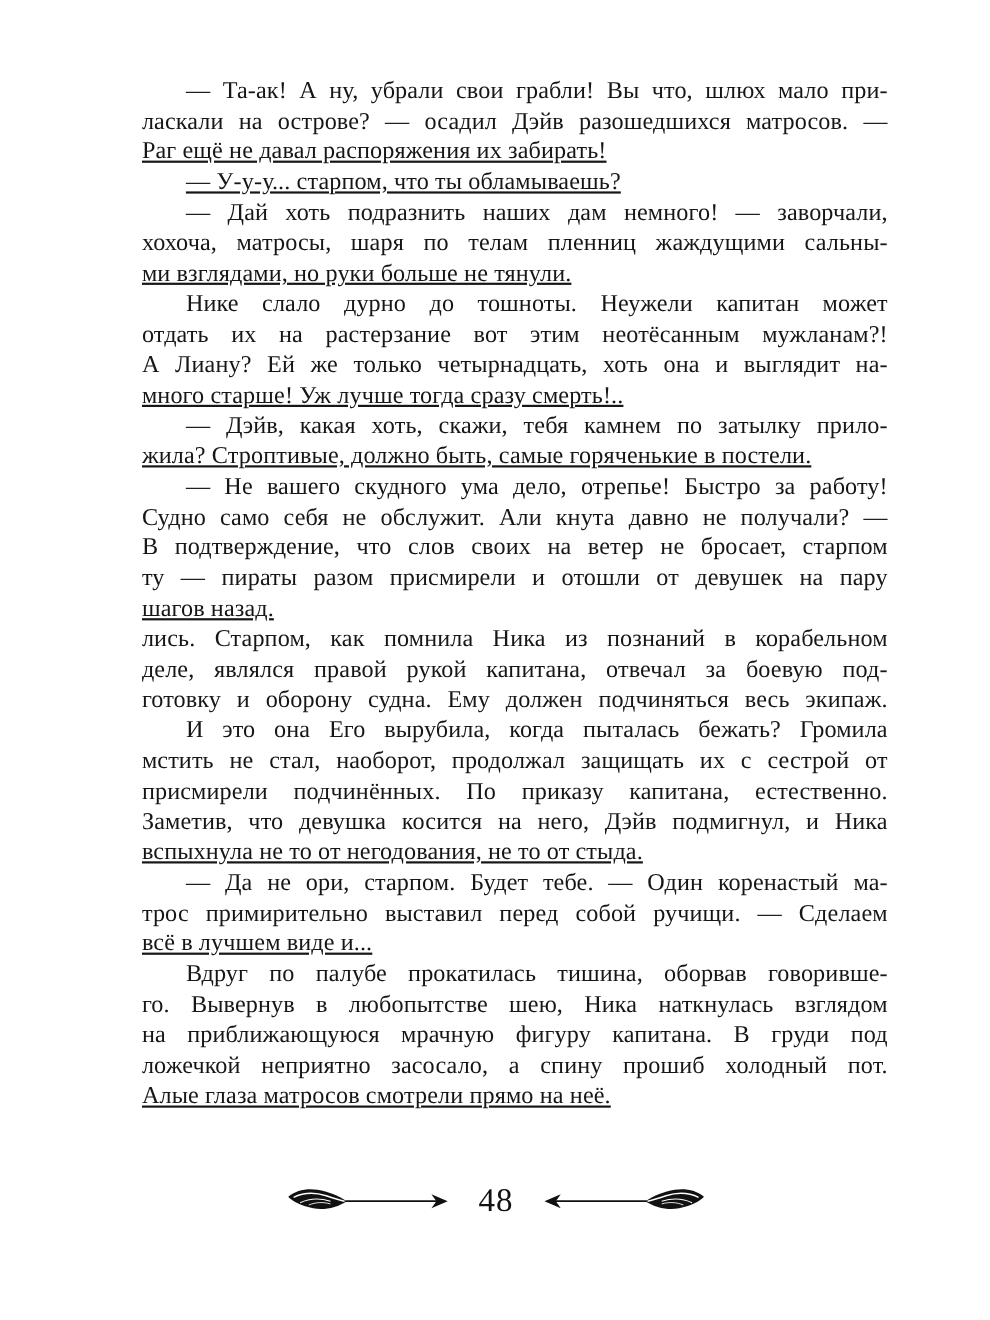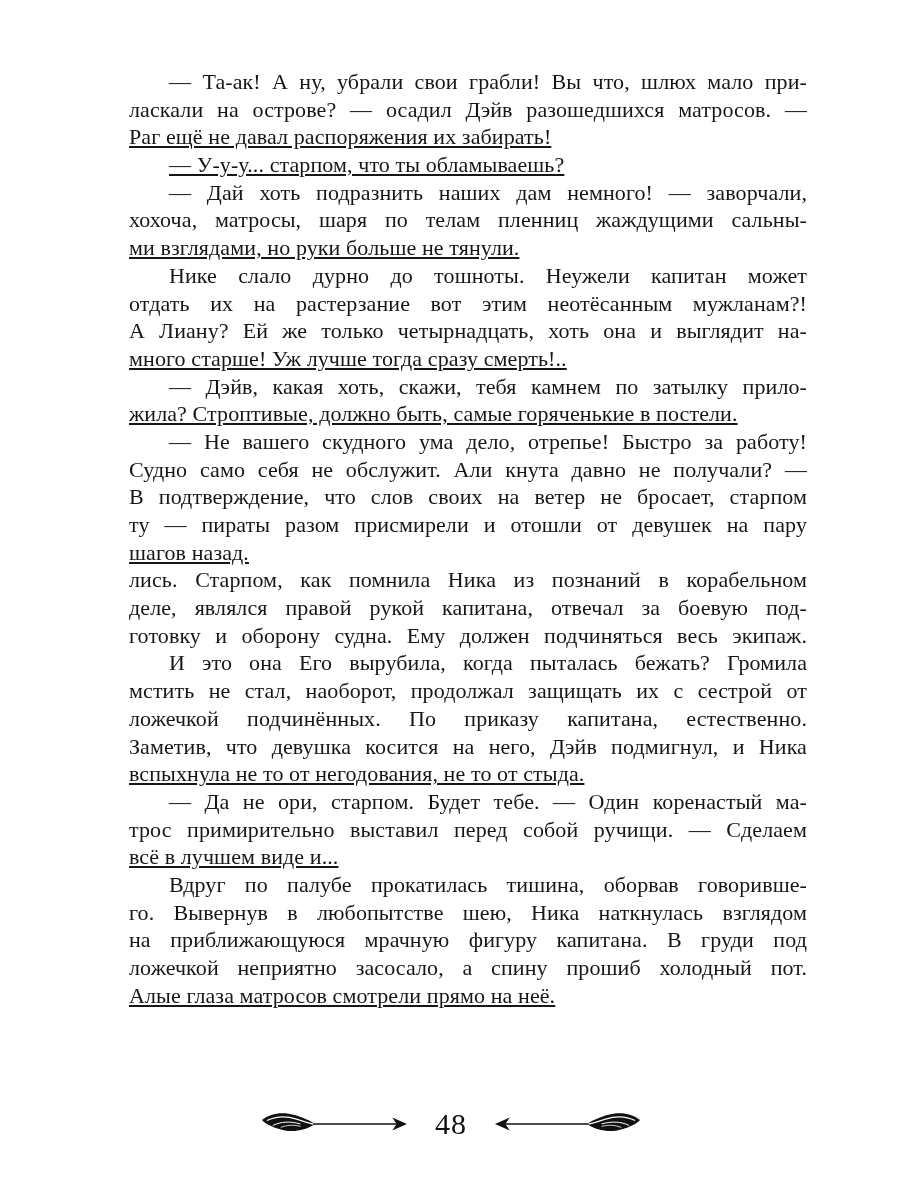--- a/index.html
+++ b/index.html
@@ -35,21 +35,21 @@
   }
   .line.last {
     text-align-last: left;
     text-decoration: underline;
   }
   .line.indent {
     text-indent: 40px;
   }
   .footer {
     position: absolute;
-    top: 1104px;
+    top: 1072px;
     left: 112px;
     width: 678px;
     height: 40px;
     display: flex;
     align-items: center;
     justify-content: center;
     gap: 26px;
   }
   .pagenum {
     font-size: 30px;
@@ -88,21 +88,21 @@
       <div class="line indent">— Не вашего скудного ума дело, отрепье! Быстро за работу!</div>
       <div class="line">Судно само себя не обслужит. Али кнута давно не получали? —</div>
       <div class="line">В подтверждение, что слов своих на ветер не бросает, старпом</div>
       <div class="line">ту — пираты разом присмирели и отошли от девушек на пару</div>
       <div class="line last">шагов назад.</div>
       <div class="line">лись. Старпом, как помнила Ника из познаний в корабельном</div>
       <div class="line">деле, являлся правой рукой капитана, отвечал за боевую под-</div>
       <div class="line">готовку и оборону судна. Ему должен подчиняться весь экипаж.</div>
       <div class="line indent">И это она Его вырубила, когда пыталась бежать? Громила</div>
       <div class="line">мстить не стал, наоборот, продолжал защищать их с сестрой от</div>
-      <div class="line">ложечкой подчинённых. По приказу капитана, естественно.</div>
+      <div class="line">присмирели подчинённых. По приказу капитана, естественно.</div>
       <div class="line">Заметив, что девушка косится на него, Дэйв подмигнул, и Ника</div>
       <div class="line last">вспыхнула не то от негодования, не то от стыда.</div>
       <div class="line indent">— Да не ори, старпом. Будет тебе. — Один коренастый ма-</div>
       <div class="line">трос примирительно выставил перед собой ручищи. — Сделаем</div>
       <div class="line last">всё в лучшем виде и...</div>
       <div class="line indent">Вдруг по палубе прокатилась тишина, оборвав говоривше-</div>
       <div class="line">го. Вывернув в любопытстве шею, Ника наткнулась взглядом</div>
       <div class="line">на приближающуюся мрачную фигуру капитана. В груди под</div>
       <div class="line">ложечкой неприятно засосало, а спину прошиб холодный пот.</div>
       <div class="line last">Алые глаза матросов смотрели прямо на неё.</div>

